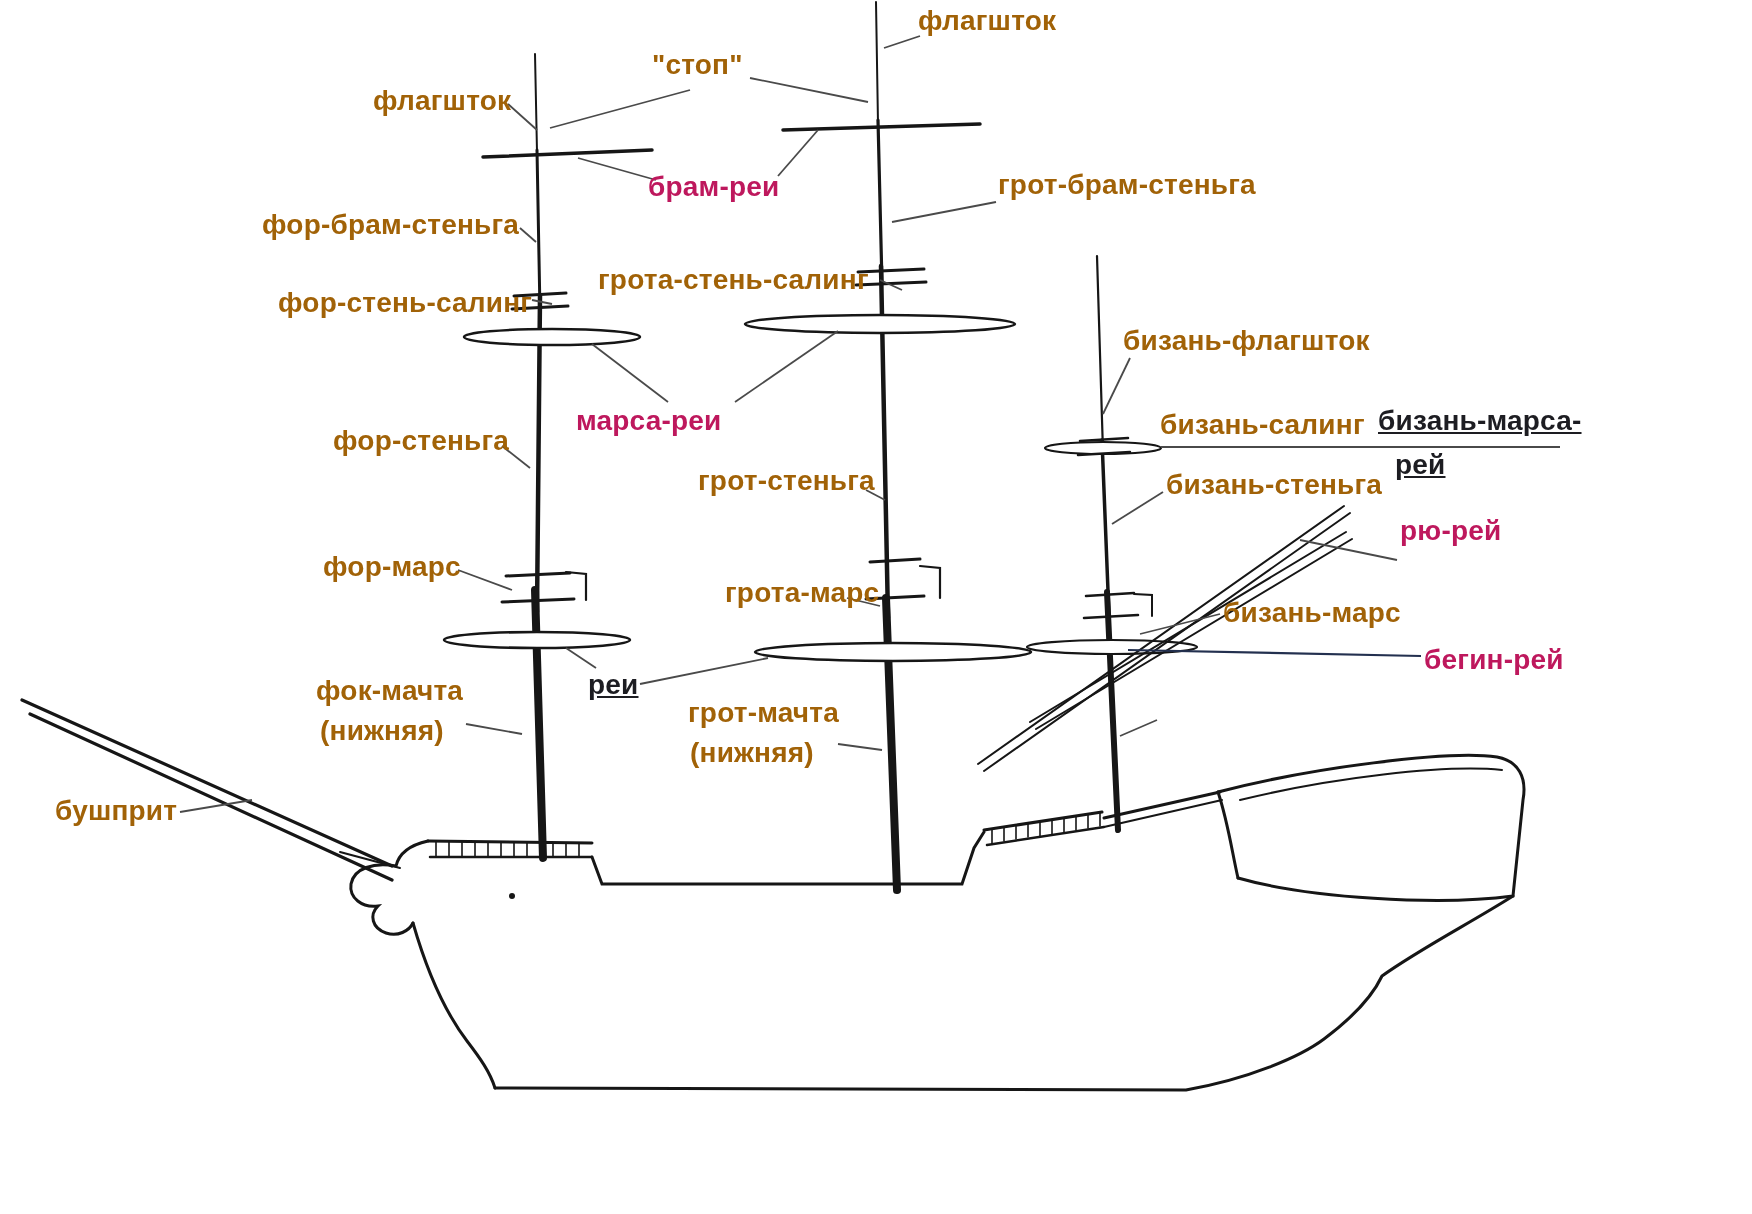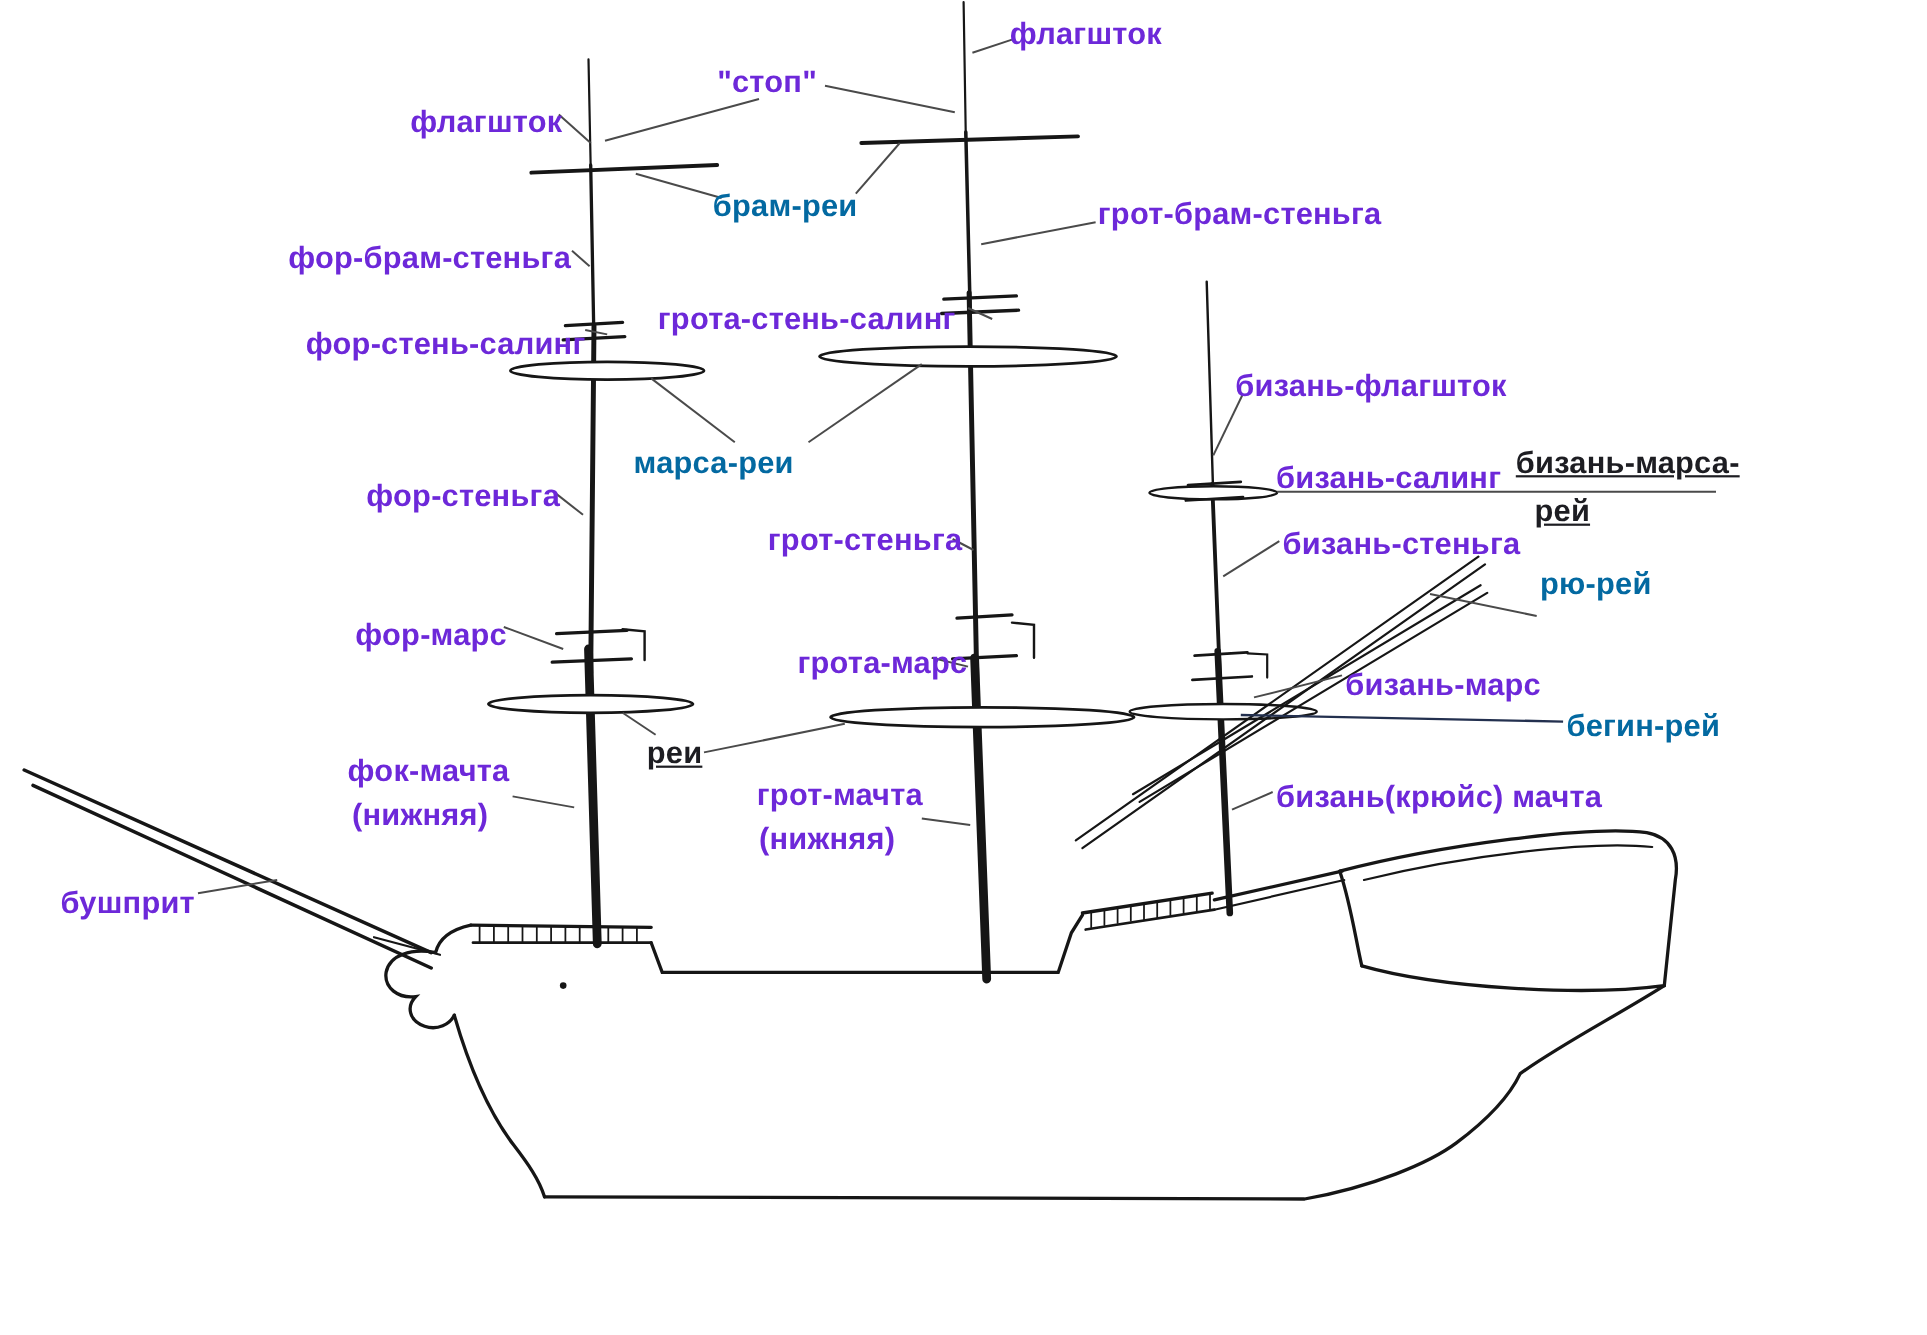--- a/index.html
+++ b/index.html
@@ -14,22 +14,22 @@
   .lbl{
     position:absolute;
     font-family:"Liberation Sans", sans-serif;
     font-weight:700;
     font-size:28px;
     line-height:1.1;
     letter-spacing:.2px;
     white-space:nowrap;
     user-select:none;
   }
-  .red{color:#6d28d9;margin-top:10px;}
-  .navy{color:#0369a1;}
+  .red{color:#a16207;}
+  .navy{color:#be185d;}
   .blk{color:#1d1d22;text-decoration:underline;}
 </style>
 </head>
 <body>
 
 <div class="stage">
 
   <svg width="1752" height="1214" viewBox="0 0 1752 1214">
     <g stroke="#161616" fill="none" stroke-linecap="round">
 
@@ -166,16 +166,15 @@
   <div class="lbl navy" style="left:1400px;top:516px">рю-рей</div>
   <div class="lbl red" style="left:323px;top:552px">фор-марс</div>
   <div class="lbl red" style="left:725px;top:578px">грота-марс</div>
   <div class="lbl red" style="left:1223px;top:598px">бизань-марс</div>
   <div class="lbl navy" style="left:1424px;top:645px">бегин-рей</div>
   <div class="lbl blk" style="left:588px;top:670px">реи</div>
   <div class="lbl red" style="left:316px;top:676px">фок-мачта</div>
   <div class="lbl red" style="left:320px;top:716px">(нижняя)</div>
   <div class="lbl red" style="left:688px;top:698px">грот-мачта</div>
   <div class="lbl red" style="left:690px;top:738px">(нижняя)</div>
-  <div class="lbl red" style="left:1160px;top:700px">бизань(крюйс) мачта</div>
   <div class="lbl red" style="left:55px;top:796px">бушприт</div>
 
 </div>
 
 </body></html>

